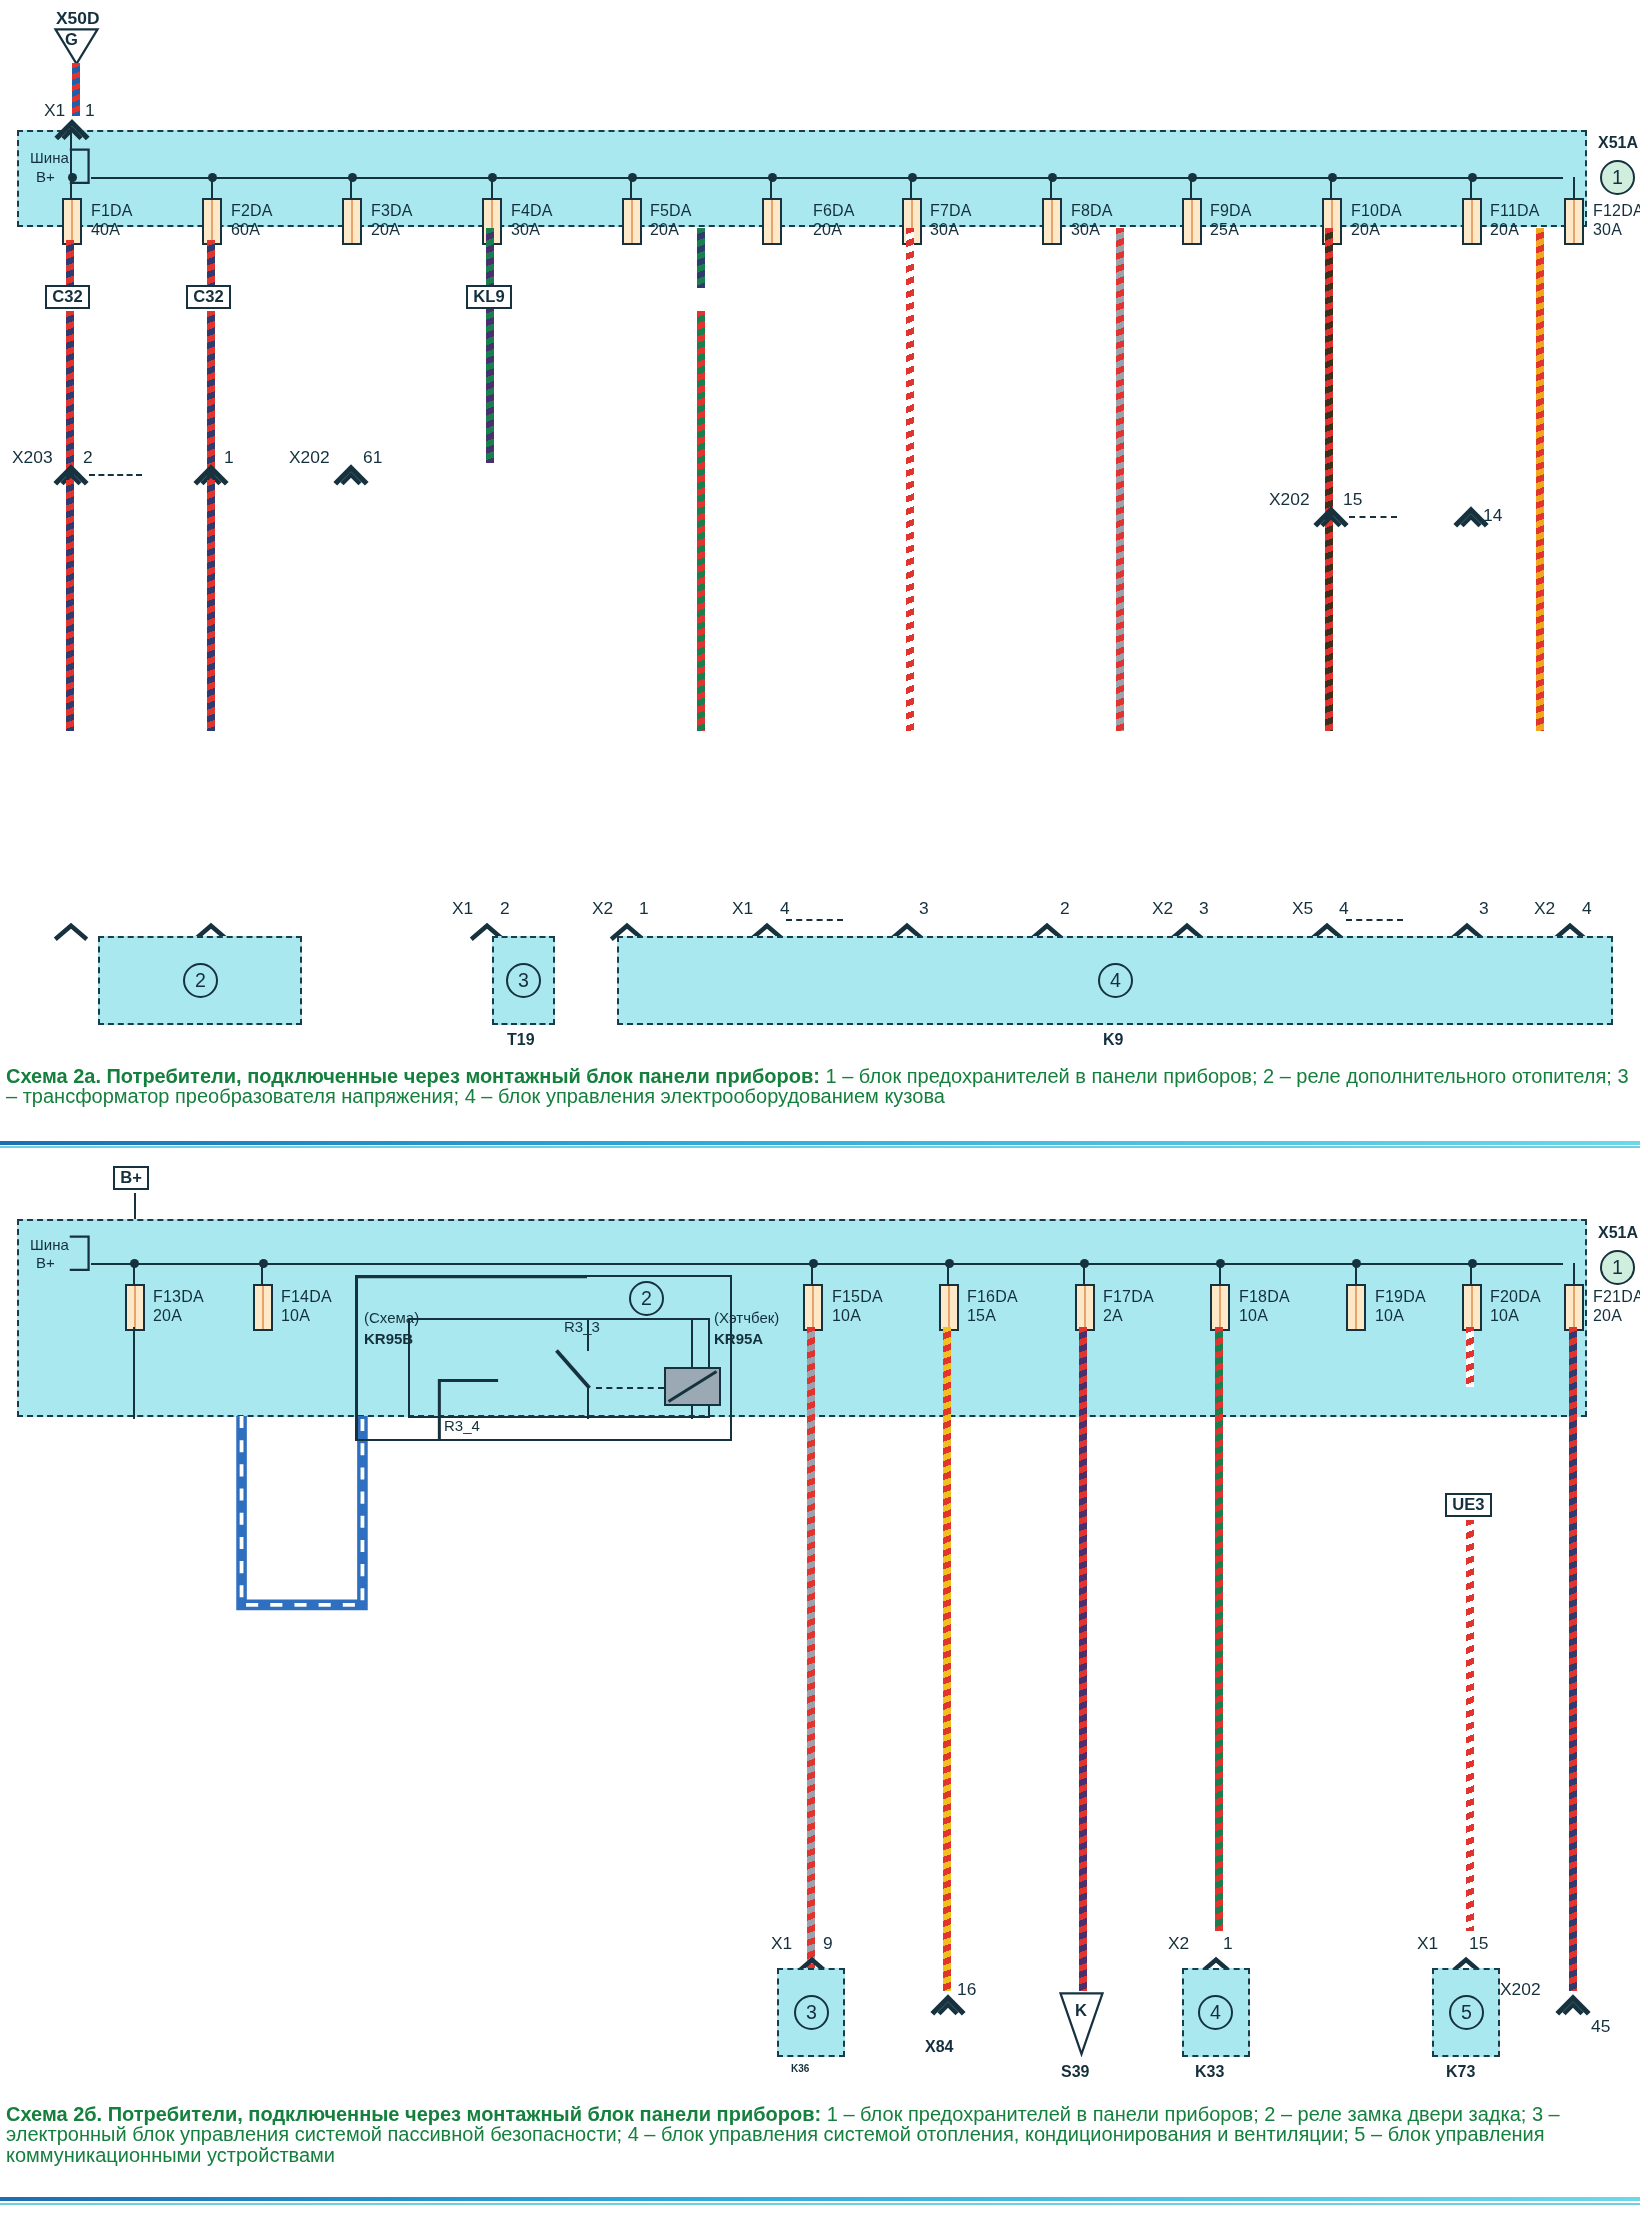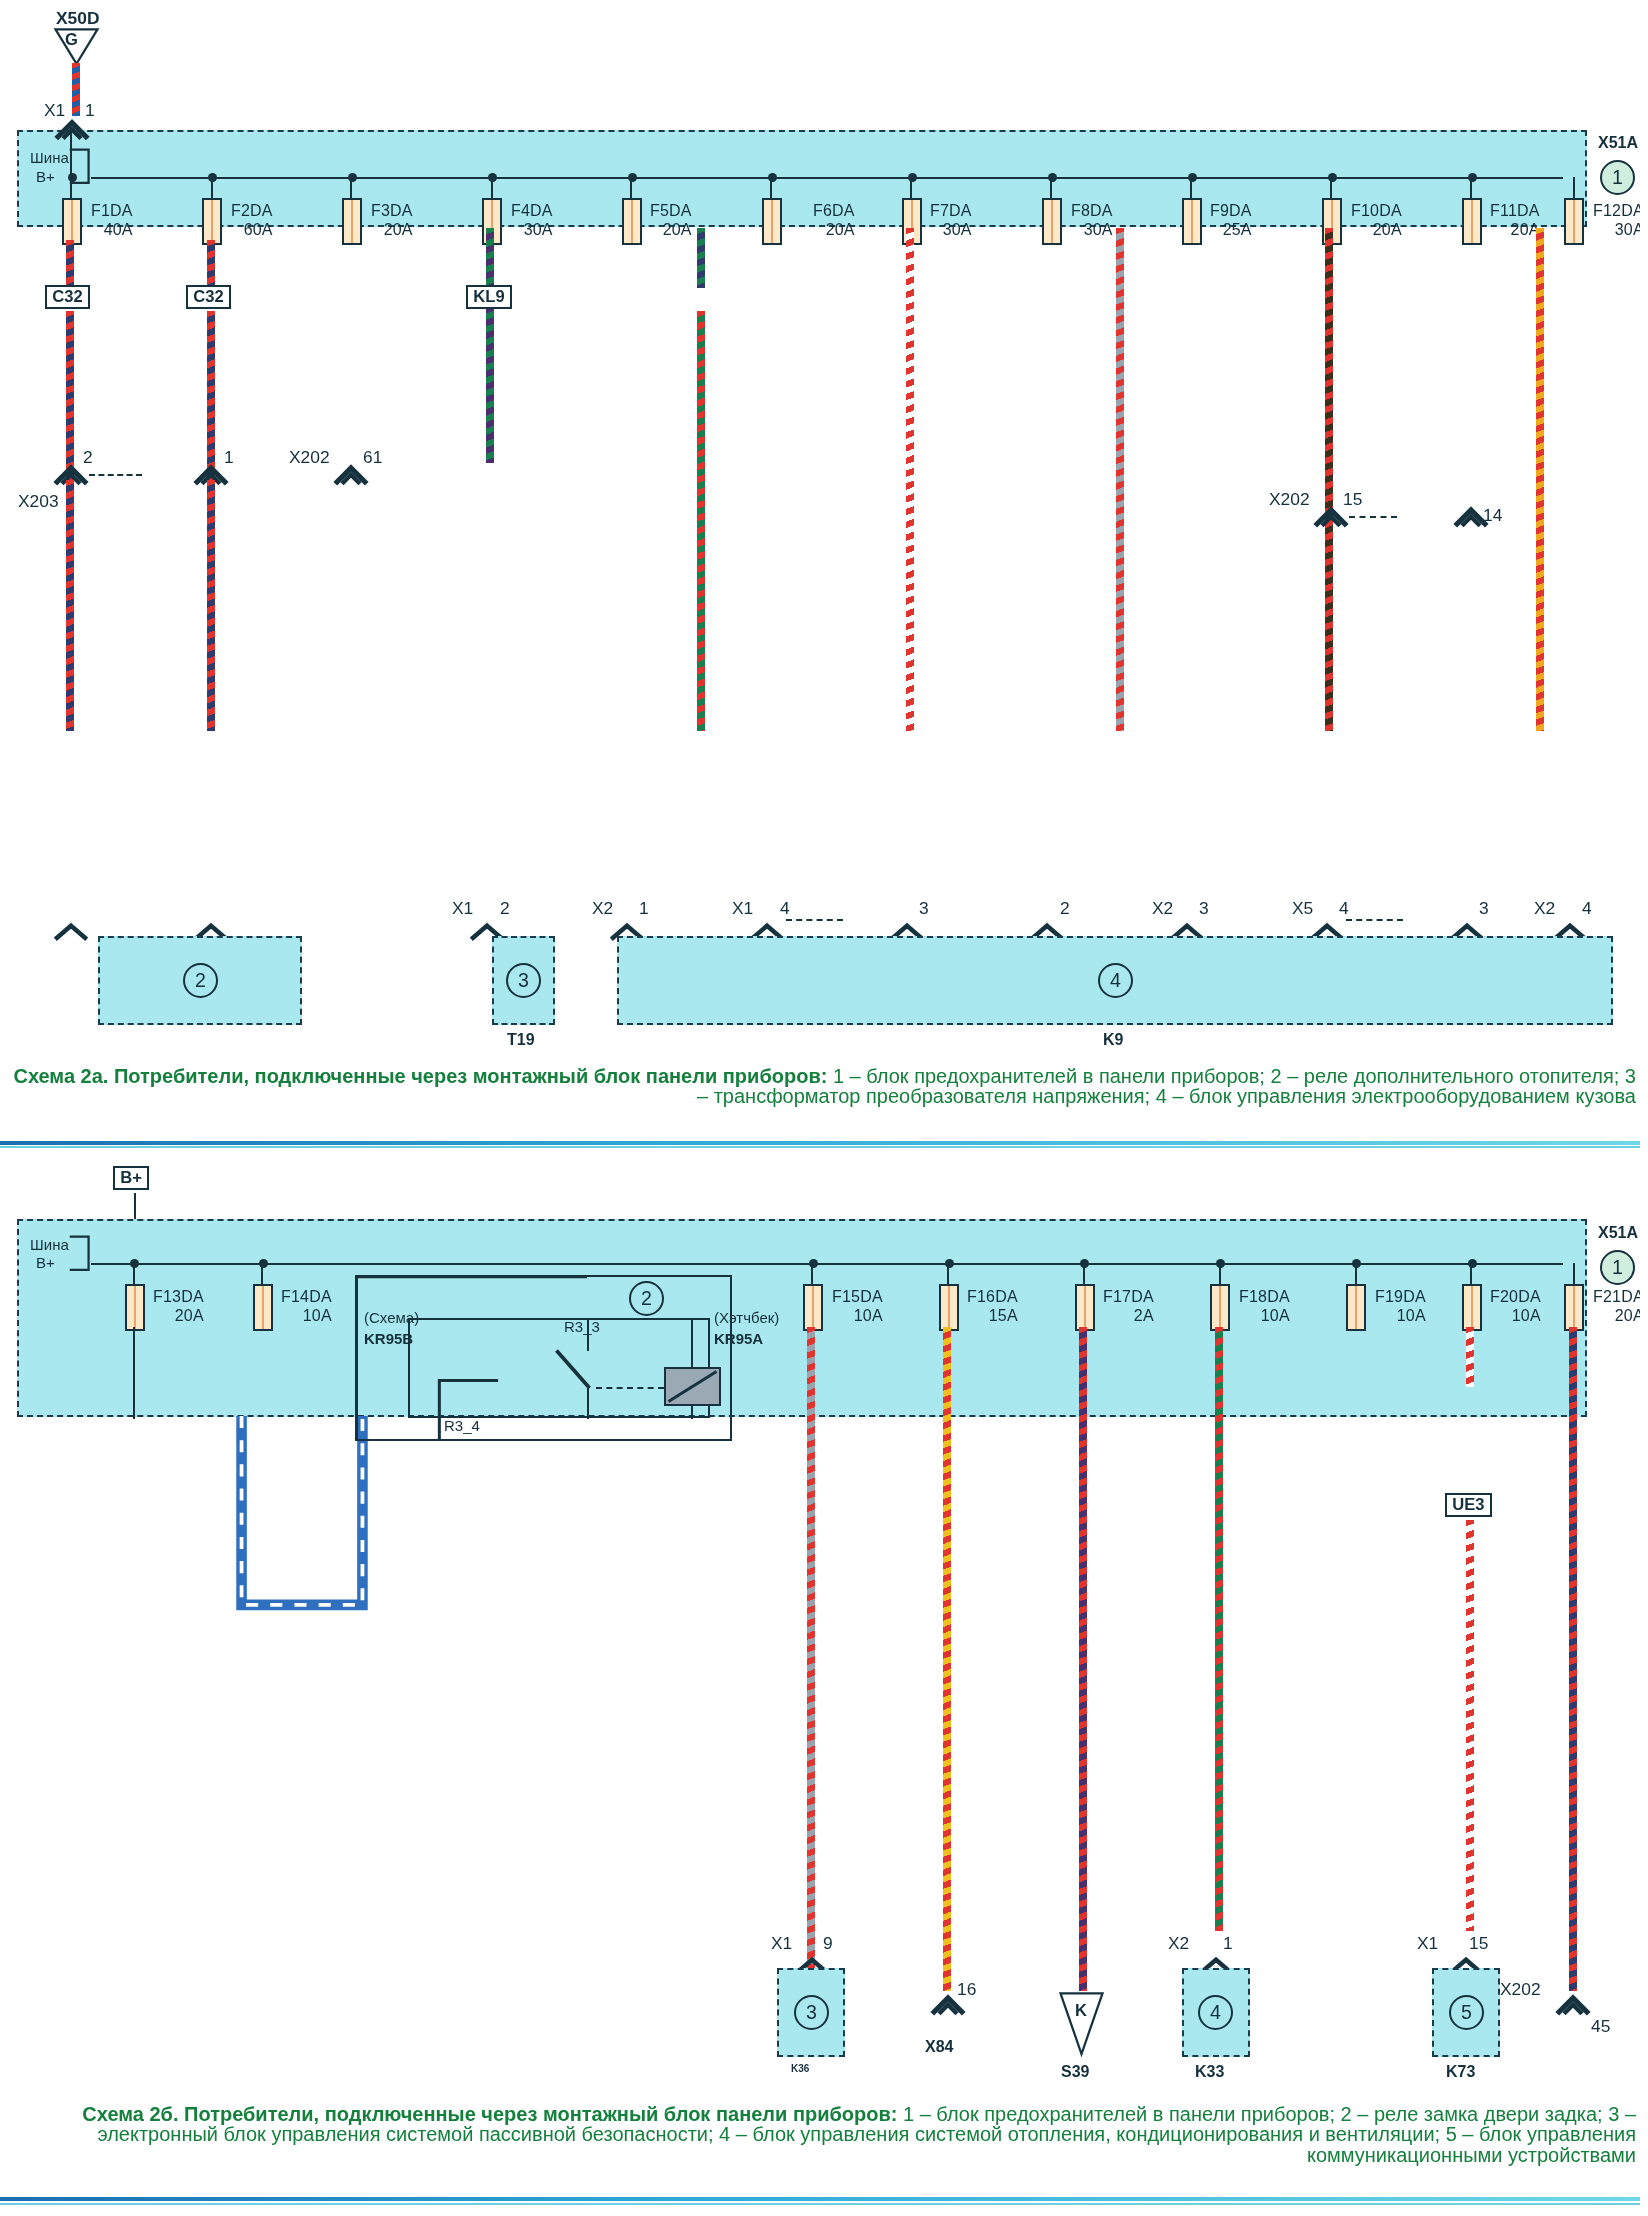--- a/index.html
+++ b/index.html
@@ -1,18 +1,18 @@
 <!DOCTYPE html>
 <html style="font-size:12px"><head>
 <meta charset="utf-8">
 <style>
   html,body{margin:0;padding:0;background:#fff;}
   body{width:1648px;height:2216px;position:relative;font-family:"Liberation Sans",sans-serif;
        -webkit-font-smoothing:antialiased;}
-  .stage{position:absolute;left:0;top:0;width:1640px;height:2216px;overflow:hidden;text-align:right;}
+  .stage{position:absolute;left:0;top:0;width:1640px;height:2216px;overflow:hidden;}
   .abs{position:absolute;}
 
   
   .module{position:absolute;background:#a8e8ee;border:2.3px dashed #1b3b4a;box-sizing:border-box;}
 
   
   .fuse{position:absolute;width:19.6px;height:47px;background:#fde9c8;border:2.3px solid #17323f;box-sizing:border-box;}
   .fuse:after{content:"";position:absolute;left:50%;top:0;bottom:0;width:1.5px;margin-left:-0.8px;background:#e08a4e;opacity:.75;}
   .flabel{position:absolute;font-size:16px;line-height:19px;color:#15303d;font-weight:400;letter-spacing:0.2px;white-space:nowrap;}
 
@@ -186,21 +186,21 @@
   <style>
     
     [data-name="bus-node-1"],[data-name="fuse-stem-1a"],[data-name="fuse-1"],[data-name="fuse-1-label"],[data-name="fuse-out-1a"]{--c:0;}
   </style>
 
   <div class="wire" data-name="drop-wire-1" style="left:66px;top:240px;height:69px;
        background:repeating-linear-gradient(160deg,#e2342f 0 6px,#2f3a6e 6px 12px);"></div>
   <div class="boxlbl" data-name="inline-tag-c32-a" style="left:45px;top:285px;">C32</div>
   <div class="wire" data-name="drop-wire-1b" style="left:66px;top:311px;height:308px;
        background:repeating-linear-gradient(160deg,#e2342f 0 6px,#2f3a6e 6px 12px);"></div>
-  <div class="t conn" data-name="midconn-x203-label" style="left:18px;top:447px;margin-top:44px;">X203</div>
+  <div class="t conn" data-name="midconn-x203-label" style="left:12px;top:447px;">X203</div>
   <div class="t pin" data-name="midconn-x203-pin" style="left:83px;top:447px;">2</div>
   <svg class="abs" data-name="midconn-chevron-1" style="left:53px;top:462px;" width="36" height="24" viewBox="0 0 48 32">
     <polyline points="3,29 24,8 45,29" fill="none" stroke="#17323f" stroke-width="7"></polyline>
     <polyline points="12,29 24,17 36,29" fill="none" stroke="#17323f" stroke-width="6"></polyline>
   </svg>
   <div class="dashh" data-name="midconn-link-1" style="left:89px;top:474px;width:53px;"></div>
   <div class="wire" data-name="drop-wire-1c" style="left:66px;top:480px;height:251px;
        background:repeating-linear-gradient(160deg,#e2342f 0 6px,#2f3a6e 6px 12px);"></div>
 
   <div class="wire" data-name="drop-wire-2" style="left: 207px; top: 240px; height: 69px; background: repeating-linear-gradient(160deg, rgb(226, 52, 47) 0px, rgb(226, 52, 47) 6px, rgb(47, 58, 110) 6px, rgb(47, 58, 110) 12px);"></div>

